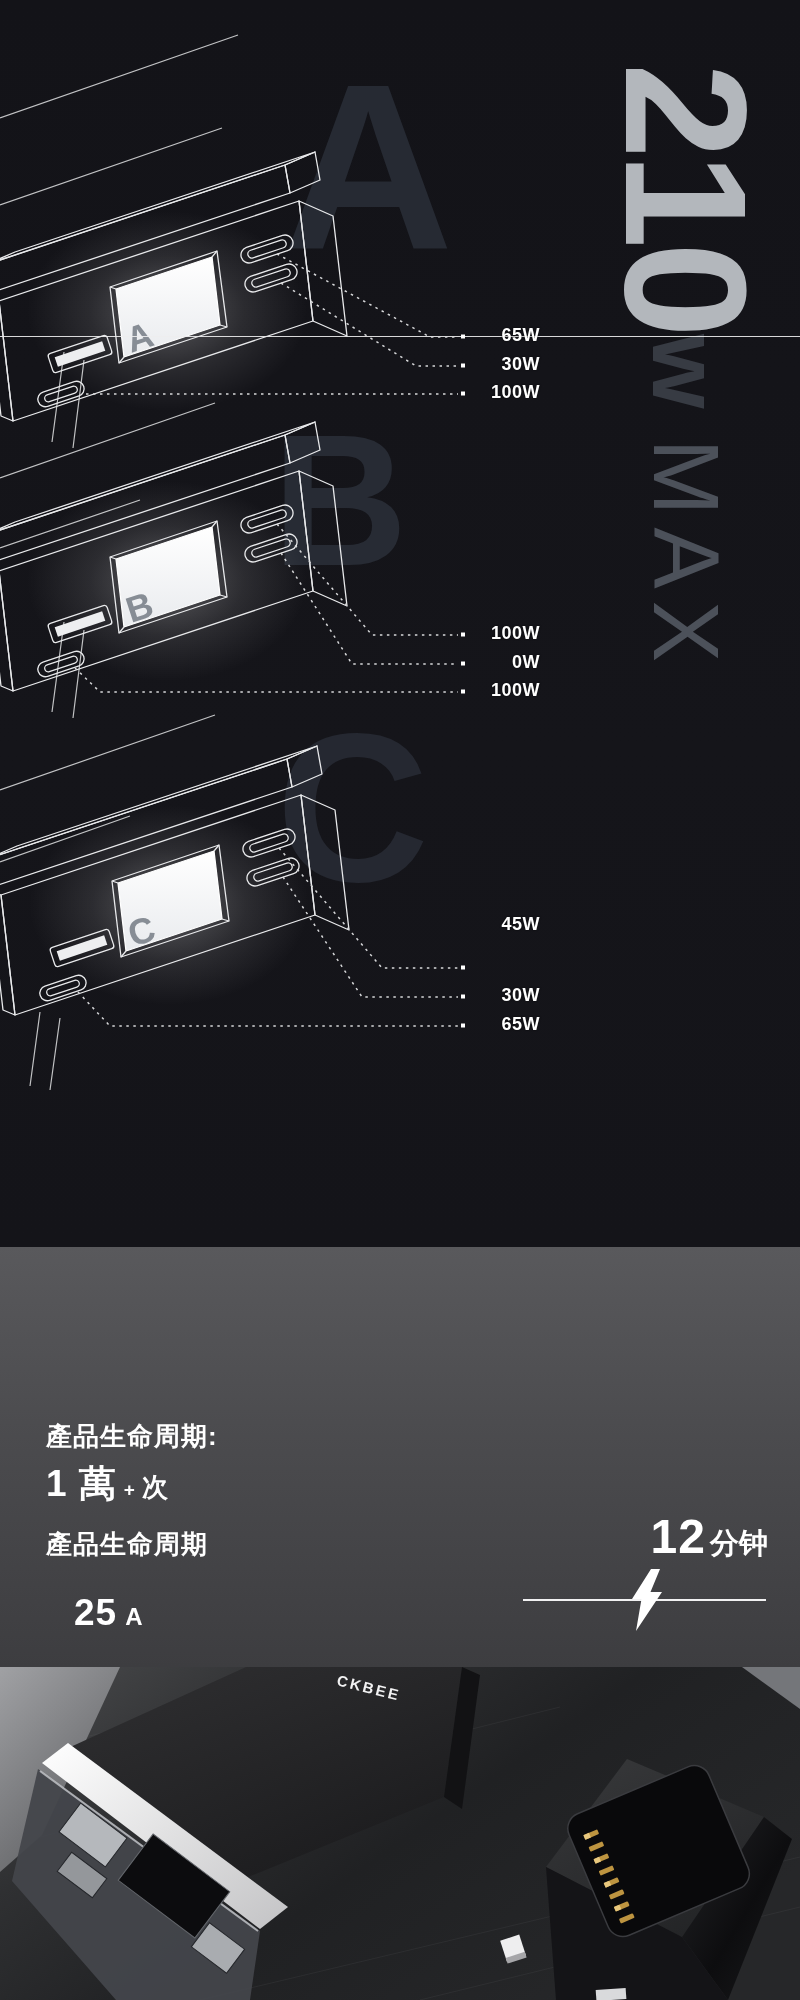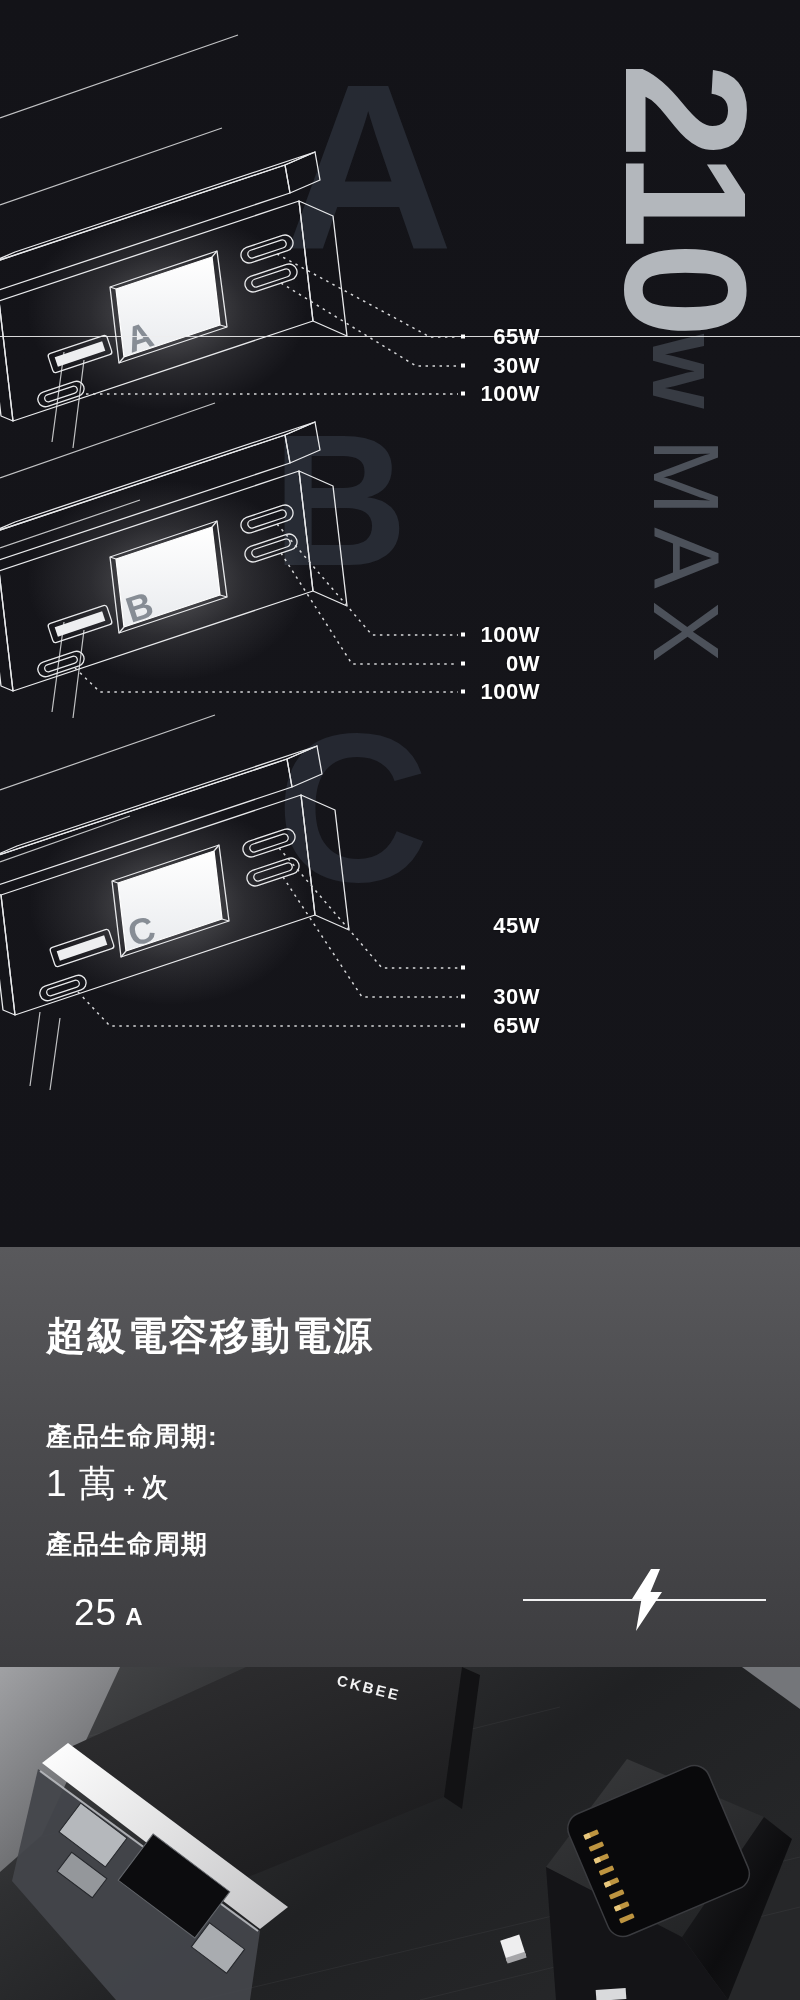--- a/index.html
+++ b/index.html
@@ -17,37 +17,37 @@
   .watt{
     position:absolute;left:361px;top:313px;width:650px;height:150px;
     transform:rotate(90deg);display:flex;align-items:center;white-space:nowrap;
   }
   .watt-num{font-size:172px;font-weight:800;color:#b3b7bc;letter-spacing:-6px;line-height:1;}
   .watt-w{font-size:96px;font-weight:700;color:#373b43;line-height:1;margin-left:2px;}
   .watt-max{font-size:92px;font-weight:500;color:#4c515a;letter-spacing:12px;line-height:1;margin-left:30px;}
   .hero-svg{position:absolute;left:0;top:0;}
   .pw{
     position:absolute;left:440px;width:100px;text-align:right;
-    font-size:22px;font-weight:700;color:#ffffff;letter-spacing:.5px;line-height:1;
+    font-size:18px;font-weight:700;color:#ffffff;letter-spacing:.5px;line-height:1;
     text-shadow:0 0 2px rgba(0,0,0,.8);
   }
   
   .specs{
     position:absolute;left:0;top:1247px;width:800px;height:420px;
     background:linear-gradient(180deg,#59595c 0%,#4b4b4e 45%,#3d3d40 100%);
     color:#fff;
   }
   .specs .title{position:absolute;left:46px;top:62px;font-size:39px;font-weight:700;letter-spacing:2px;}
   .spec-label{position:absolute;left:46px;font-size:26px;font-weight:700;letter-spacing:1px;}
   .lifecycle-label{top:172px;}
   .current-label{top:280px;}
   .value-row{position:absolute;left:46px;display:flex;align-items:baseline;}
   .lifecycle-row{top:212px;}
   .current-row{top:345px;margin-left:28px;}
-  .v-big{font-size:37px;font-weight:400;letter-spacing:1px;}
+  .v-big{font-size:37px;font-weight:700;letter-spacing:1px;}
   .v-plus{font-size:19px;font-weight:700;margin:0 7px;}
   .v-unit{font-size:26px;font-weight:700;}
   .v-unit-sm{font-size:24px;font-weight:700;margin-left:8px;}
   .time-row{position:absolute;right:32px;top:262px;display:flex;align-items:baseline;}
   .time-num{font-size:48px;font-weight:700;letter-spacing:1px;}
   .time-unit{font-size:29px;font-weight:700;margin-left:4px;}
   .flash-line{position:absolute;left:523px;top:352px;width:243px;height:2px;background:#f1f1f2;}
   .bolt{position:absolute;left:630px;top:322px;}
   
   .photo{position:absolute;left:0;top:1667px;width:800px;height:333px;overflow:hidden;background:#1c1c1e;}
@@ -173,35 +173,38 @@
     <div class="pw" style="top:383px;">100W</div>
     <div class="pw" style="top:624px;">100W</div>
     <div class="pw" style="top:653px;">0W</div>
     <div class="pw" style="top:681px;">100W</div>
     <div class="pw" style="top:915px;">45W</div>
     <div class="pw" style="top:986px;">30W</div>
     <div class="pw" style="top:1015px;">65W</div>
   </section>
 
   <section class="specs">
-    <div class="title">超級電容移動電源</div>
 
     <div class="spec-label lifecycle-label">產品生命周期:</div>
     <div class="value-row lifecycle-row">
       <span class="v-big">1 萬</span>
       <span class="v-plus">+</span>
       <span class="v-unit">次</span>
     </div>
 
     <div class="spec-label current-label">產品生命周期</div>
     <div class="value-row current-row">
       <span class="v-big">25</span>
       <span class="v-unit-sm">A</span>
     </div>
 
+    <div class="time-row">
+      <span class="time-num">12</span>
+      <span class="time-unit">分钟</span>
+    </div>
     <div class="flash-line"></div>
     <svg class="bolt" width="34" height="62" viewBox="0 0 34 62">
       <path d="M21 0 L2 30 L11.5 30 L6 62 L32 23 L20.5 23 L30 0 Z" fill="#ffffff"></path>
     </svg>
   </section>
 
   <section class="photo">
     <svg width="800" height="333" viewBox="0 0 800 333">
       <defs>
         <linearGradient id="floorG" x1="0" y1="0" x2="1" y2="0.6">

